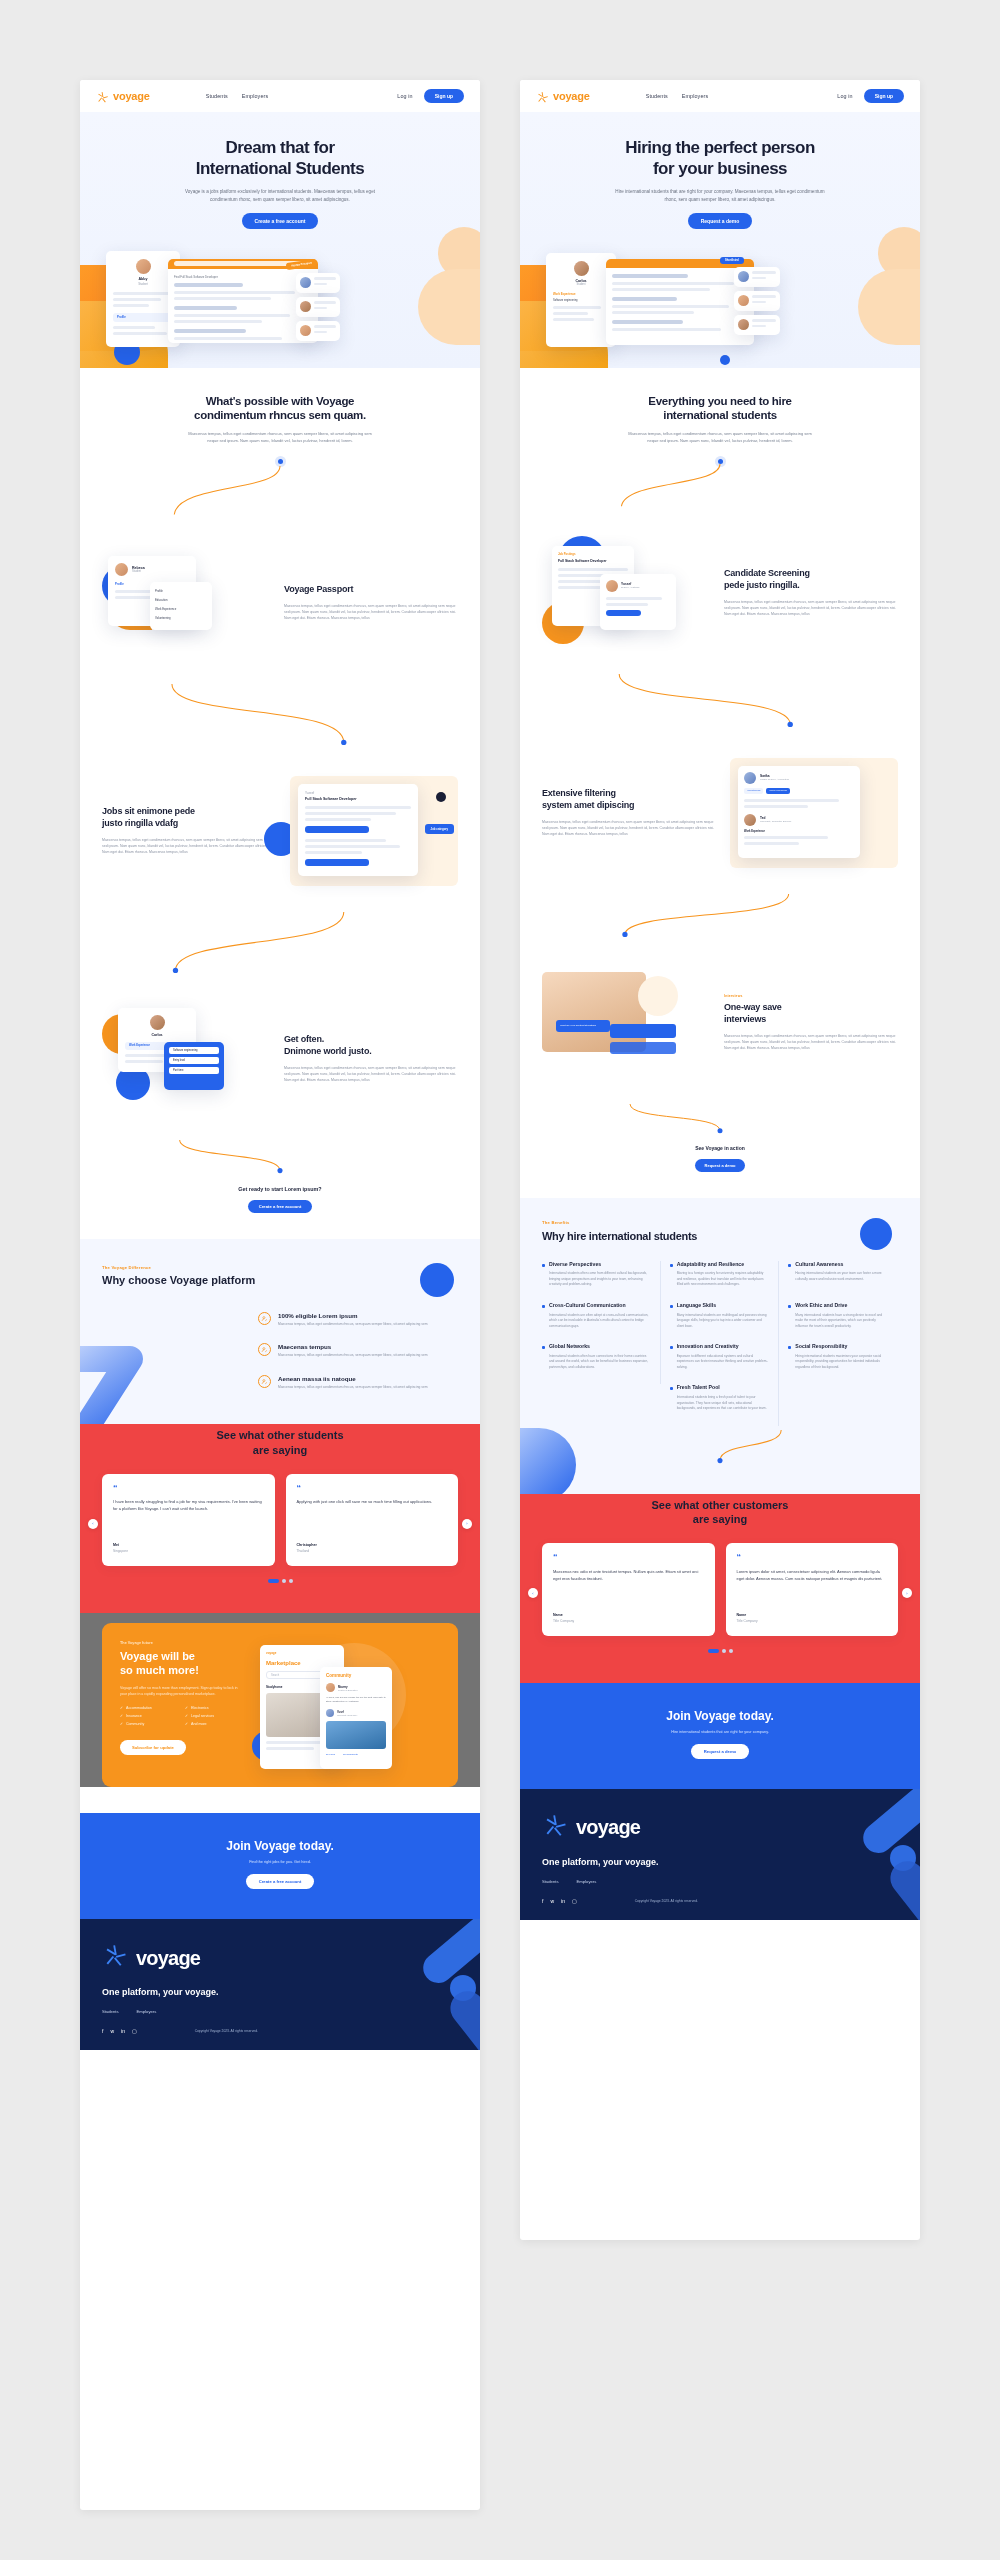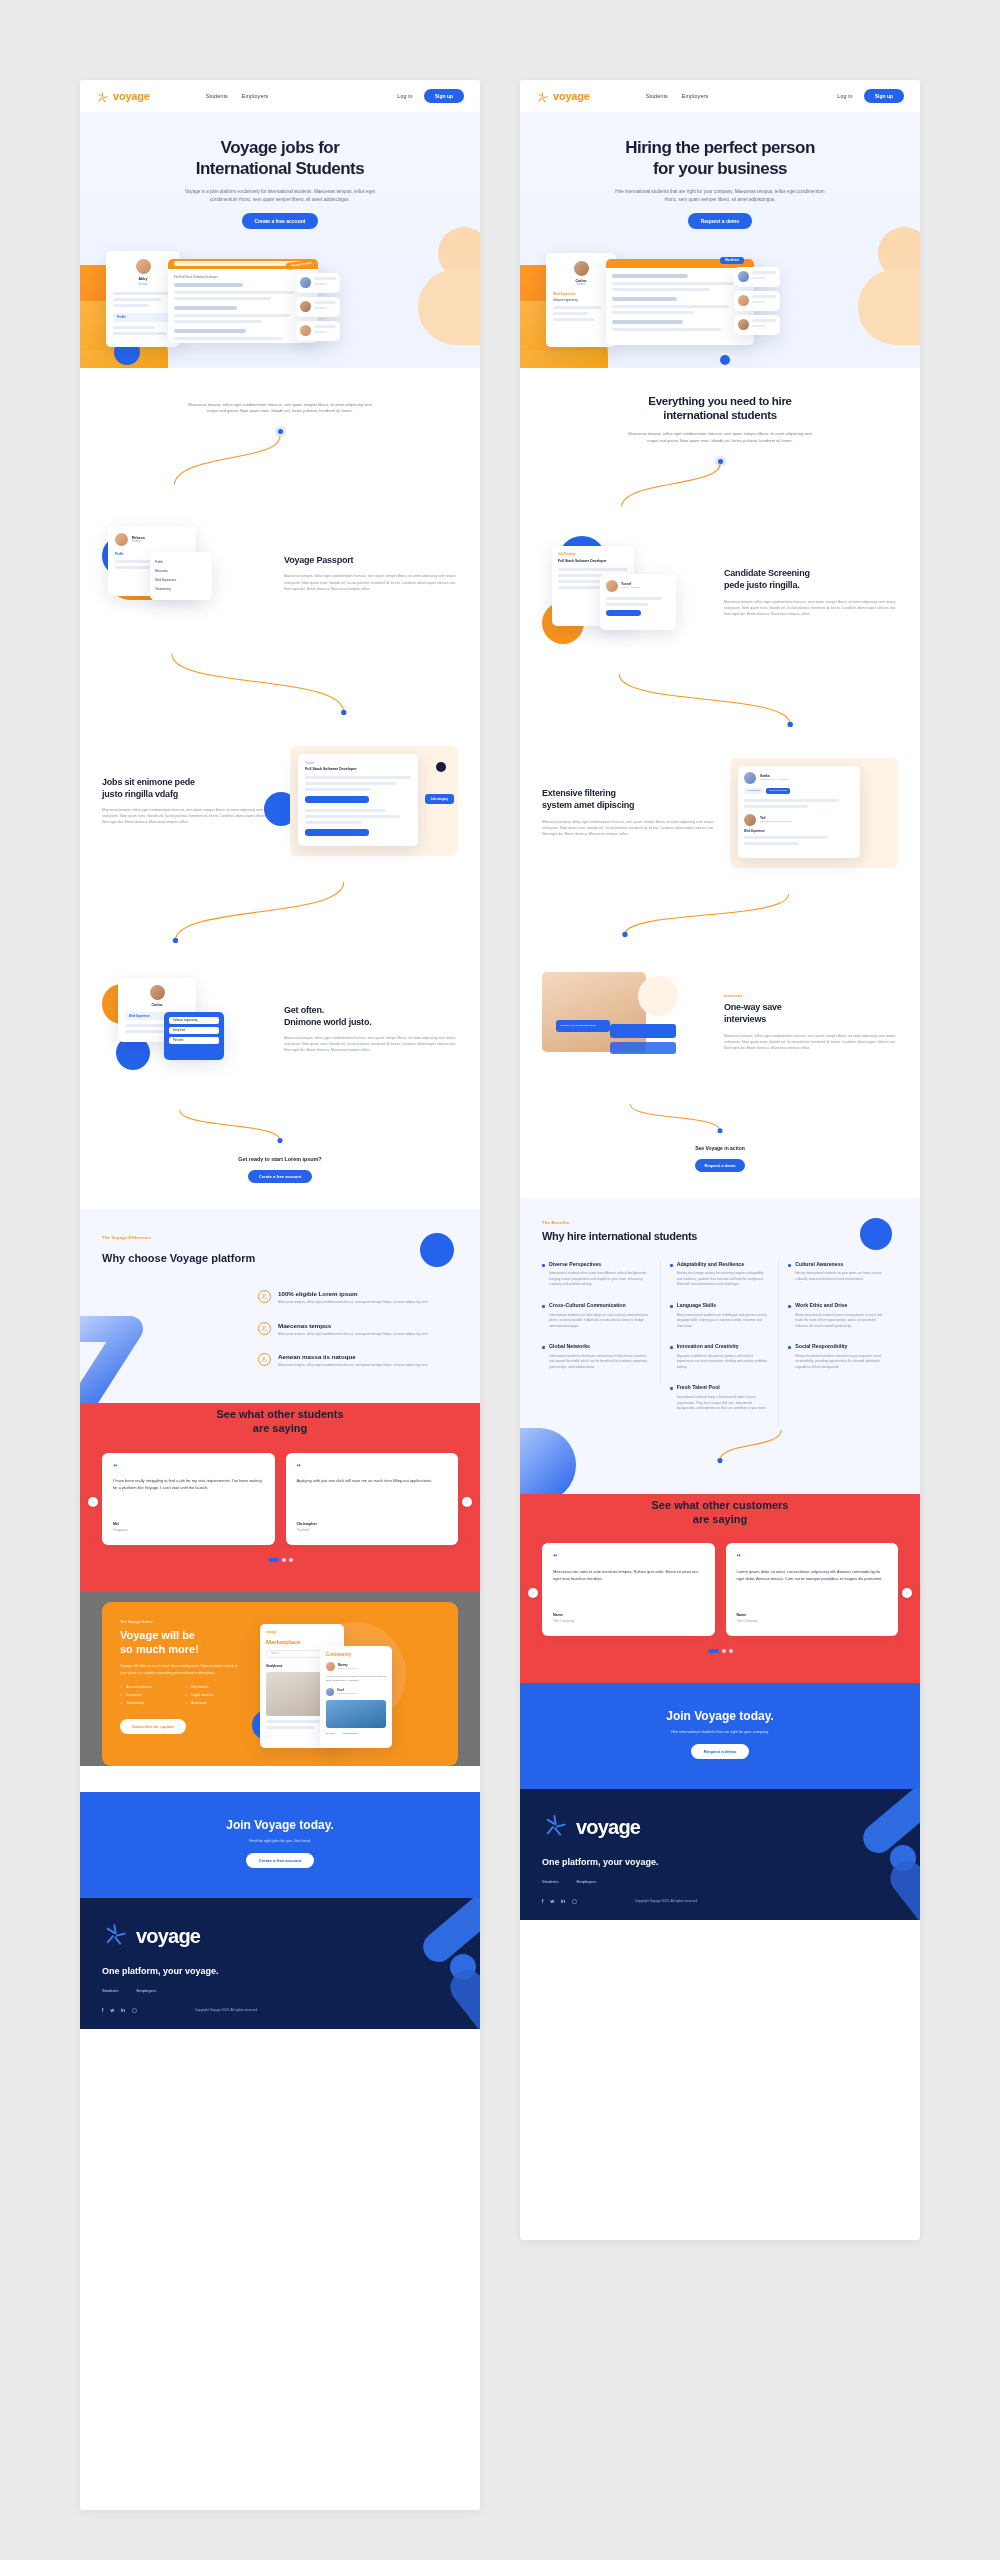--- a/index.html
+++ b/index.html
@@ -73,21 +73,21 @@
   .feat h3 { font-size:9px; line-height:1.3; font-weight:700; color:#1a1f36;
              letter-spacing:-.2px; margin-bottom:7px; }
   .feat p { font-size:3.5px; color:#8b93a3; line-height:1.75; }
   .feat .txt { flex:1; }
   .feat .vis { width:168px; height:110px; position:relative; flex:none; }
   .dot-blue { width:5px; height:5px; border-radius:50%; background:#2563eb;
               box-shadow:0 0 0 3px rgba(37,99,235,.15); }
 
   
   .why { position:relative; background:#f4f7ff; padding:26px 22px 34px; overflow:hidden; }
-  .why h2 { text-align:left; font-size:11px; font-weight:700; color:#1a1f36; margin-top:12px; }
+  .why h2 { text-align:left; font-size:11px; font-weight:700; color:#1a1f36; margin-top:4px; }
   .circle-blue { position:absolute; right:26px; top:24px; width:34px; height:34px;
                  border-radius:50%; background:#2563eb; }
   .arrow7 { position:absolute; left:-60px; top:80px; width:150px; height:120px; }
   .why-list { margin-left:156px; margin-top:26px; display:flex; flex-direction:column; gap:16px; }
   .why-item { display:flex; gap:7px; }
   .why-ico { width:13px; height:13px; border-radius:50%; border:1.1px solid #F7941D;
              display:flex; align-items:center; justify-content:center; flex:none; }
   .why-item h4 { font-size:6.2px; font-weight:700; color:#1a1f36; margin-bottom:3px; }
   .why-item p { font-size:3.3px; color:#8b93a3; line-height:1.7; }
 
@@ -182,21 +182,21 @@
       <a href="#">Employers</a>
     </div>
     <div class="nav-right">
       <a href="#">Log in</a>
       <button class="btn-pill">Sign up</button>
     </div>
   </div>
 
   <div class="hero">
     <h1>
-      <span>Voyage jobs for</span><br>
+      <span>Dream that for</span><br>
       <span>International Students</span>
     </h1>
     <p>Voyage is a jobs platform exclusively for international students. Maecenas tempus, tellus eget condimentum rhonc, sem quam semper libero, sit amet adipiscingus.</p>
     <button class="btn-pill cta" style="font-size:5px;padding:5px 13px">Create a free account</button>
 
     <div class="hero-art">
       <div class="blob-orange"></div>
       <div class="blob-orange2"></div>
       <div class="blob-peach"></div>
       <div class="blob-peach2"></div>
@@ -254,20 +254,24 @@
         <div style="flex:1">
               <div class="mk-row" style="height:2.5px"></div>
               <div class="mk-row" style="width:60%;height:2px"></div>
             </div>
       </div>
       <div style="position:absolute;left:206px;top:18px;background:#F7941D;color:#fff;font-size:2.6px;font-weight:700;padding:2px 5px;border-radius:3px;transform:rotate(-8deg);z-index:4">Voyage Passport</div>
     </div>
   </div>
 
   <div class="sec">
+    <h2>
+      <span>What's possible with Voyage</span><br>
+      <span>condimentum rhncus sem quam.</span>
+    </h2>
     <p class="sub">Maecenas tempus, tellus eget condimentum rhoncus, sem quam semper libero, sit amet adipiscing sem neque sed ipsum. Nam quam nunc, blandit vel, luctus pulvinar, hendrerit id, lorem.</p>
     <div style="display:flex;justify-content:center;margin-top:14px">
           <span class="dot-blue"></span>
         </div>
 
     <svg viewBox="0 0 356 60" style="width:100%;height:52px;margin-top:2px">
       <path d="M178 0 C178 30 60 20 56 56" stroke="#F7941D" stroke-width="1.2" fill="none"></path>
     </svg>
 
     

